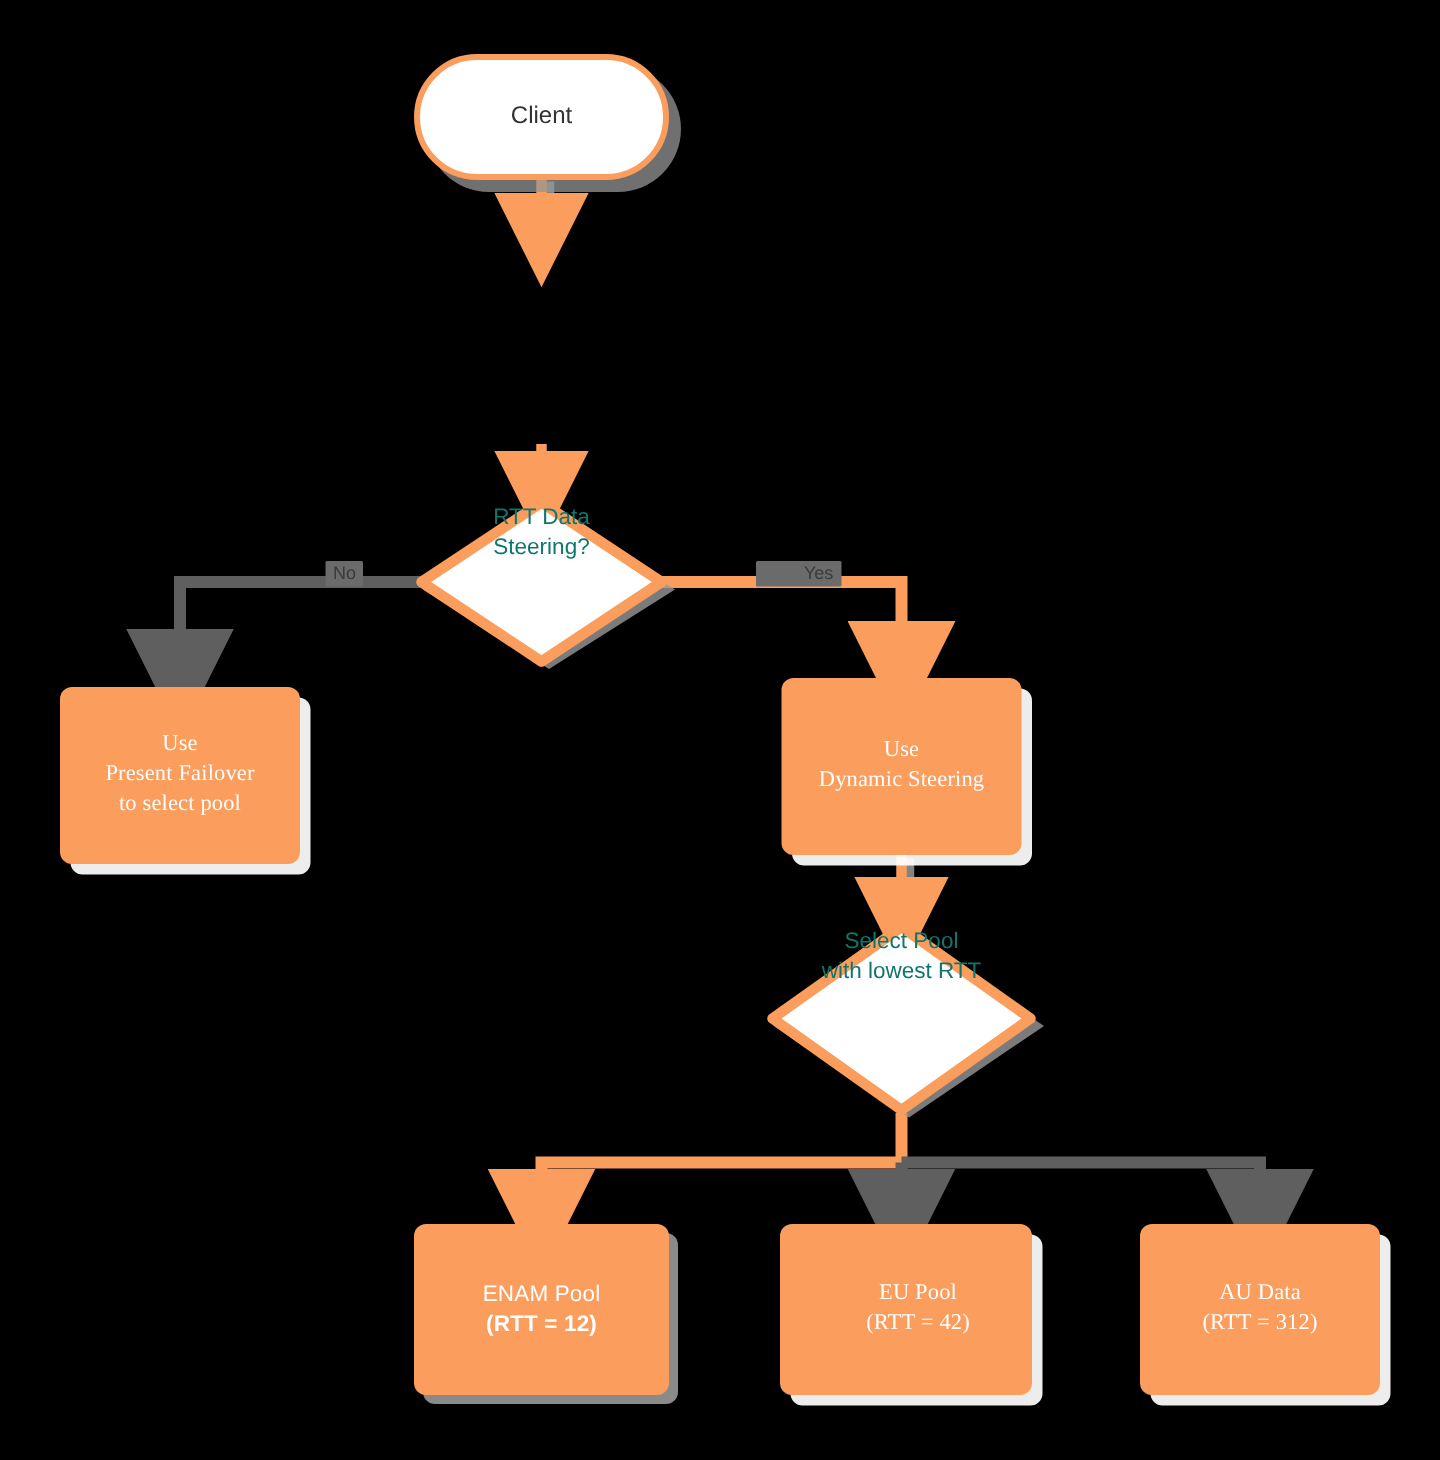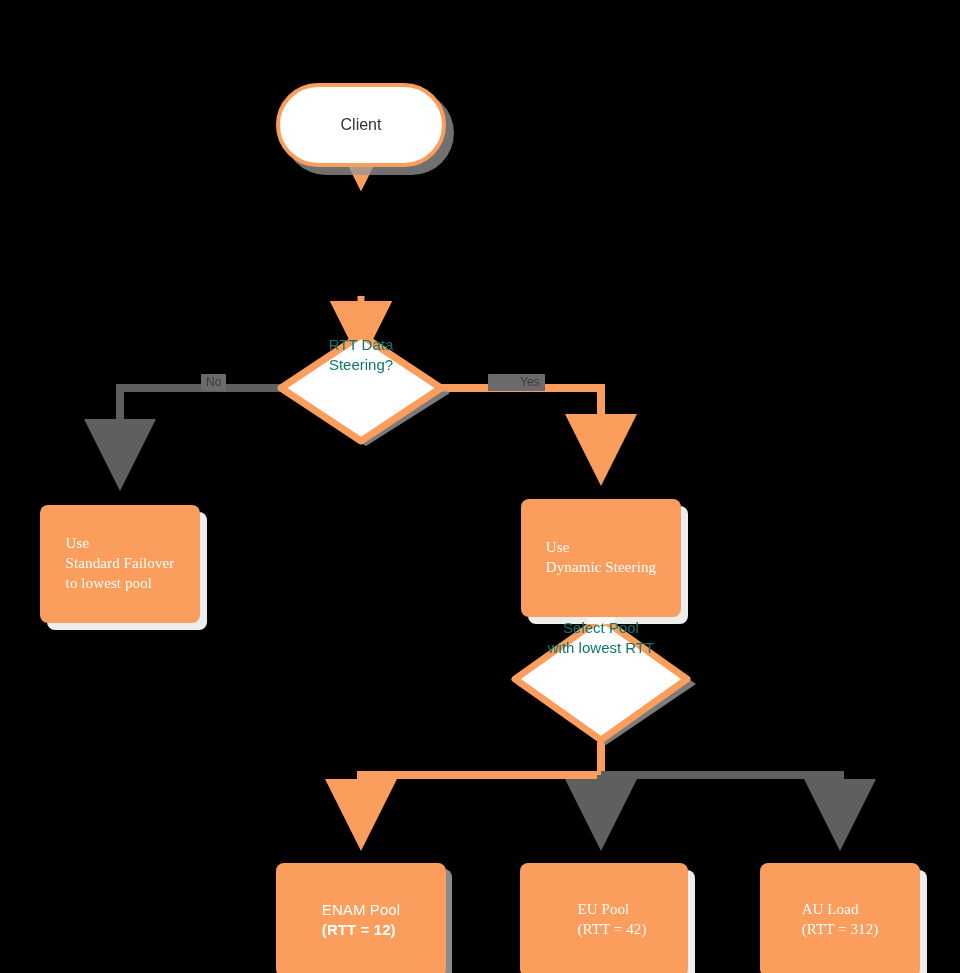--- a/index.html
+++ b/index.html
@@ -21,24 +21,23 @@
     top: 0;
     width: 960px;
     height: 973px;
   }
   .node {
     position: absolute;
     box-sizing: border-box;
     display: flex;
     align-items: center;
     justify-content: center;
-    text-align: left;
+    text-align: center;
     line-height: 1.32;
     z-index: 5;
-    margin-top: 47px;
   }
   .node-proc {
     background: #FB9D5C;
     color: #FFFFFF;
     border-radius: 8px;
     font-size: 15px;
     letter-spacing: 0.1px;
   }
   .shadow-gray {
     box-shadow: 6px 6px 0 0 rgba(150,150,150,0.92);
@@ -78,20 +77,21 @@
   }
   .edge-label {
     position: absolute;
     font-size: 12px;
     color: #3b3b3b;
     background: #6b6b6b;
     padding: 2px 5px;
     z-index: 6;
     line-height: 1.1;
     border-radius: 1px;
+    margin-left: 16px;
   }
   .bold-line { font-weight: bold; }
 </style>
 </head>
 <body>
 
 <div id="canvas">
 
   <svg id="svg-layer" viewBox="0 0 960 973">
     <defs>
@@ -150,22 +150,22 @@
     </div>
   </div>
 
   <div class="edge-label" style="left:201px; top:374px;">No</div>
 
   <div class="edge-label" style="left:488px; top:374px;padding-left:32px;">Yes</div>
 
   <div class="node node-proc shadow-white" style="left:40px; top:458px; width:160px; height:118px;">
     <div>
       <div>Use</div>
-      <div>Standard Failover</div>
-      <div>to lowest pool</div>
+      <div>Present Failover</div>
+      <div>to select pool</div>
     </div>
   </div>
 
   <div class="node node-proc shadow-white" style="left:521px; top:452px; width:160px; height:118px;">
     <div>
       <div>Use</div>
       <div>Dynamic Steering</div>
     </div>
   </div>
 
@@ -187,18 +187,18 @@
 
   <div class="node node-proc shadow-white" style="left:520px; top:816px; width:168px; height:114px;padding-left:16px;">
     <div>
       <div>EU Pool</div>
       <div>(RTT = 42)</div>
     </div>
   </div>
 
   <div class="node node-proc shadow-white" style="left:760px; top:816px; width:160px; height:114px;">
     <div>
-      <div>AU Load</div>
+      <div>AU Data</div>
       <div>(RTT = 312)</div>
     </div>
   </div>
 
 </div>
 
 </body></html>

